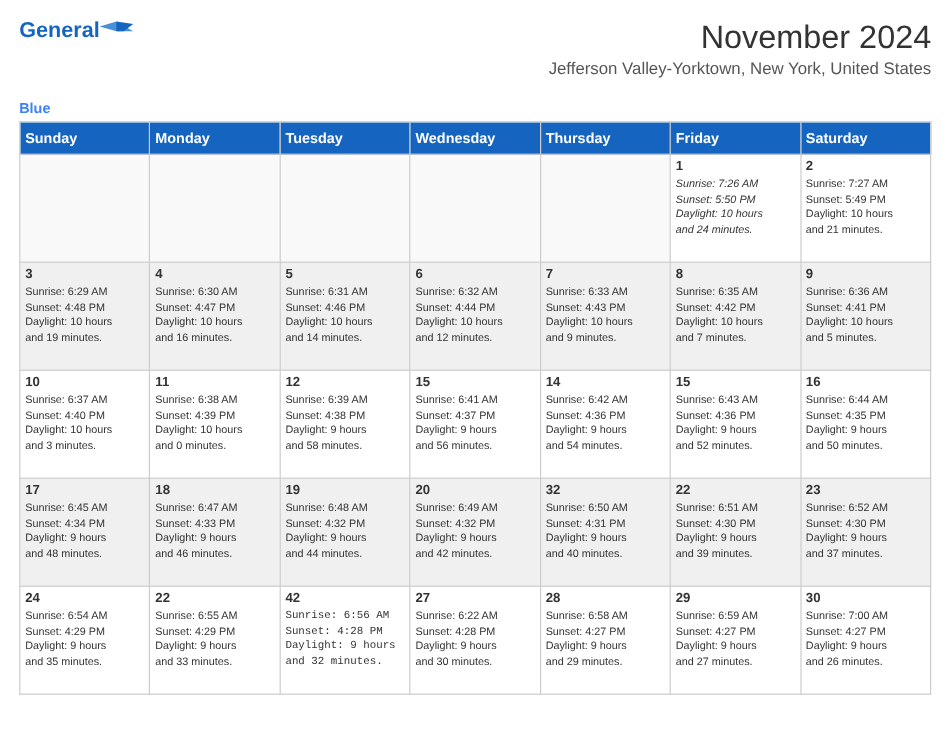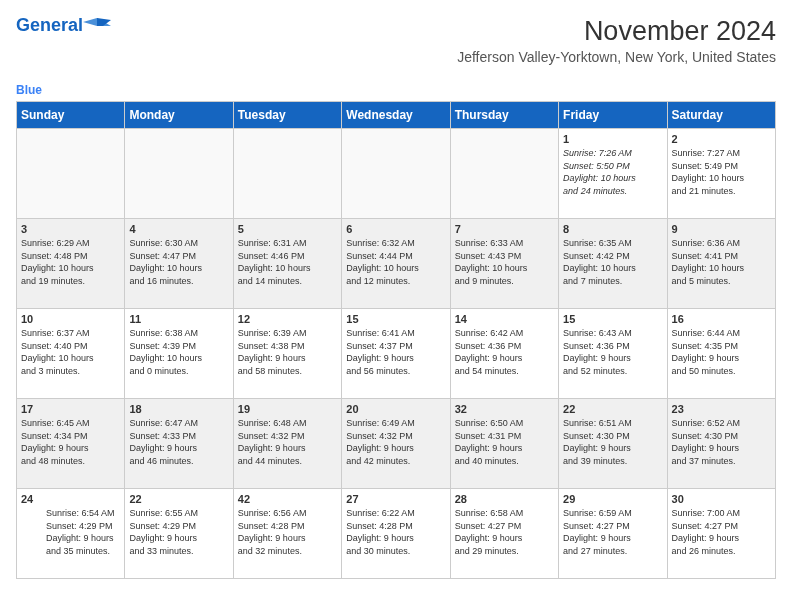--- a/index.html
+++ b/index.html
@@ -287,35 +287,35 @@
           <span class="day-number">23</span>
           <div class="day-info" style="white-space: pre-line;">Sunrise: 6:52 AM
 Sunset: 4:30 PM
 Daylight: 9 hours
 and 37 minutes.</div>
         </td>
       </tr>
       <tr>
         <td class="">
           <span class="day-number">24</span>
-          <div class="day-info" style="white-space: pre-line; margin-left: 25px;">Sunrise: 6:54 AM
+          <div class="day-info" style="white-space: pre-line;">Sunrise: 6:54 AM
 Sunset: 4:29 PM
 Daylight: 9 hours
 and 35 minutes.</div>
         </td>
         <td class="">
           <span class="day-number">22</span>
           <div class="day-info" style="white-space: pre-line;">Sunrise: 6:55 AM
 Sunset: 4:29 PM
 Daylight: 9 hours
 and 33 minutes.</div>
         </td>
         <td class="">
           <span class="day-number">42</span>
-          <div class="day-info" style="white-space: pre-line;">Sunrise: 6:56 AM
+          <div class="day-info" style="white-space: pre-line; font-family: Liberation Mono, monospace;">Sunrise: 6:56 AM
 Sunset: 4:28 PM
 Daylight: 9 hours
 and 32 minutes.</div>
         </td>
         <td class="">
           <span class="day-number">27</span>
           <div class="day-info" style="white-space: pre-line;">Sunrise: 6:22 AM
 Sunset: 4:28 PM
 Daylight: 9 hours
 and 30 minutes.</div>

